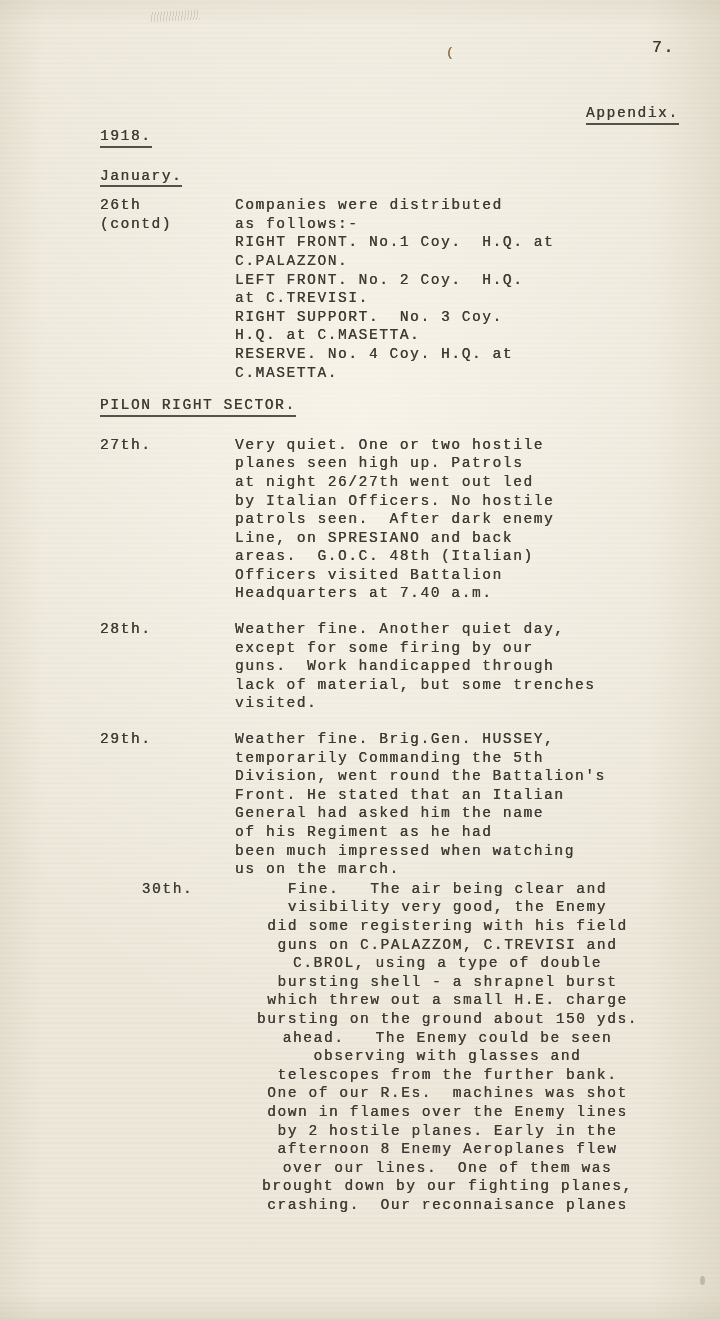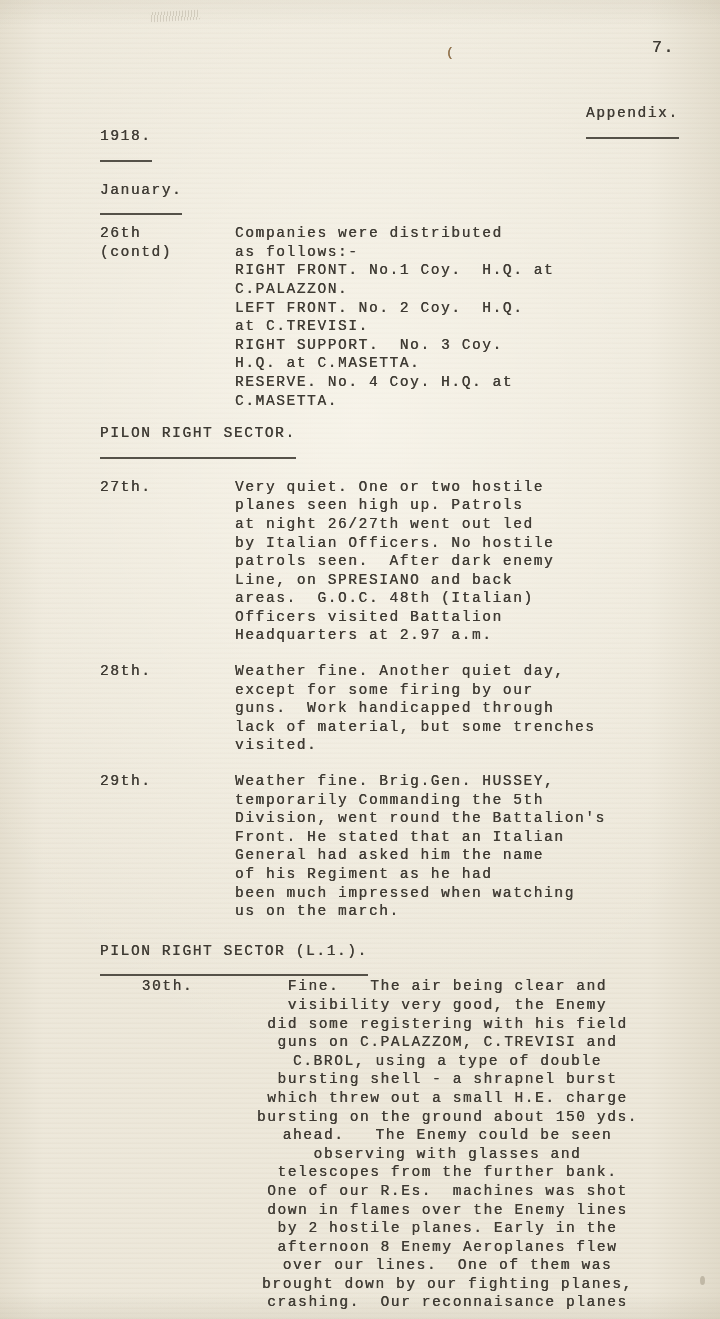--- a/index.html
+++ b/index.html
@@ -23,21 +23,21 @@
   .txt {
     font-size: 14.5px;
     line-height: 18.6px;
     letter-spacing: 1.6px;
     text-shadow: 0.35px 0 0 rgba(62,58,51,0.55), 0 0 0.6px rgba(52,48,42,0.55);
   }
   .line { white-space: pre; }
   .u {
     display: inline-block;
     border-bottom: 2px solid rgba(58,54,46,0.85);
-    padding-bottom: 14px;
+    padding-bottom: 0px;
   }
   .pagenum {
     position: absolute;
     left: 652px;
     top: 38px;
     font-size: 16.5px;
     letter-spacing: 1.6px;
     text-shadow: 0.35px 0 0 rgba(62,58,51,0.55), 0 0 0.6px rgba(52,48,42,0.55);
   }
   .appendix {
@@ -131,21 +131,21 @@
         </div>
         <div class="body">
           <div class="line">Very quiet. One or two hostile</div>
           <div class="line">planes seen high up. Patrols</div>
           <div class="line">at night 26/27th went out led</div>
           <div class="line">by Italian Officers. No hostile</div>
           <div class="line">patrols seen.  After dark enemy</div>
           <div class="line">Line, on SPRESIANO and back</div>
           <div class="line">areas.  G.O.C. 48th (Italian)</div>
           <div class="line">Officers visited Battalion</div>
-          <div class="line">Headquarters at 2.97 a.m.</div>
+          <div class="line">Headquarters at 7.40 a.m.</div>
         </div>
       </div>
       <div class="entry" style="margin-top: 17px;">
         <div class="day">
           <div class="line">28th.</div>
         </div>
         <div class="body">
           <div class="line">Weather fine. Another quiet day,</div>
           <div class="line">except for some firing by our</div>
           <div class="line">guns.  Work handicapped through</div>
@@ -161,21 +161,20 @@
           <div class="line">Weather fine. Brig.Gen. HUSSEY,</div>
           <div class="line">temporarily Commanding the 5th</div>
           <div class="line">Division, went round the Battalion's</div>
           <div class="line">Front. He stated that an Italian</div>
           <div class="line">General had asked him the name</div>
           <div class="line">of his Regiment as he had</div>
           <div class="line">been much impressed when watching</div>
           <div class="line">us on the march.</div>
         </div>
       </div>
-      <div class="sector-header" style="margin-top: 21px;"><span class="u">PILON RIGHT SECTOR (L.1.).</span></div>
       <div class="entry" style="margin-top: 1px; text-align: center;">
         <div class="day">
           <div class="line">30th.</div>
         </div>
         <div class="body">
           <div class="line">Fine.   The air being clear and</div>
           <div class="line">visibility very good, the Enemy</div>
           <div class="line">did some registering with his field</div>
           <div class="line">guns on C.PALAZZOM, C.TREVISI and</div>
           <div class="line">C.BROL, using a type of double</div>

